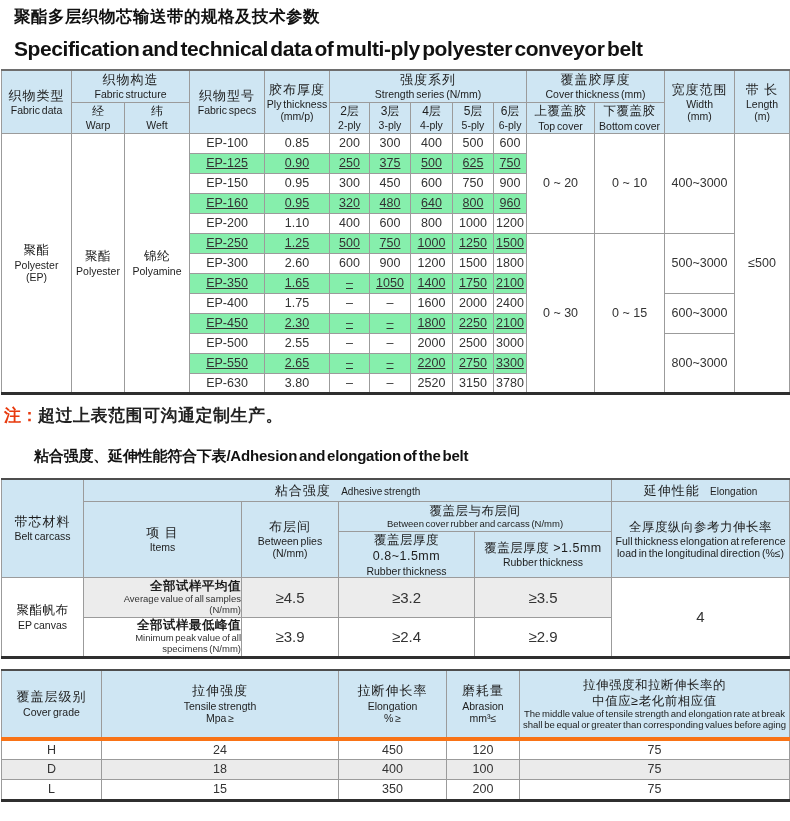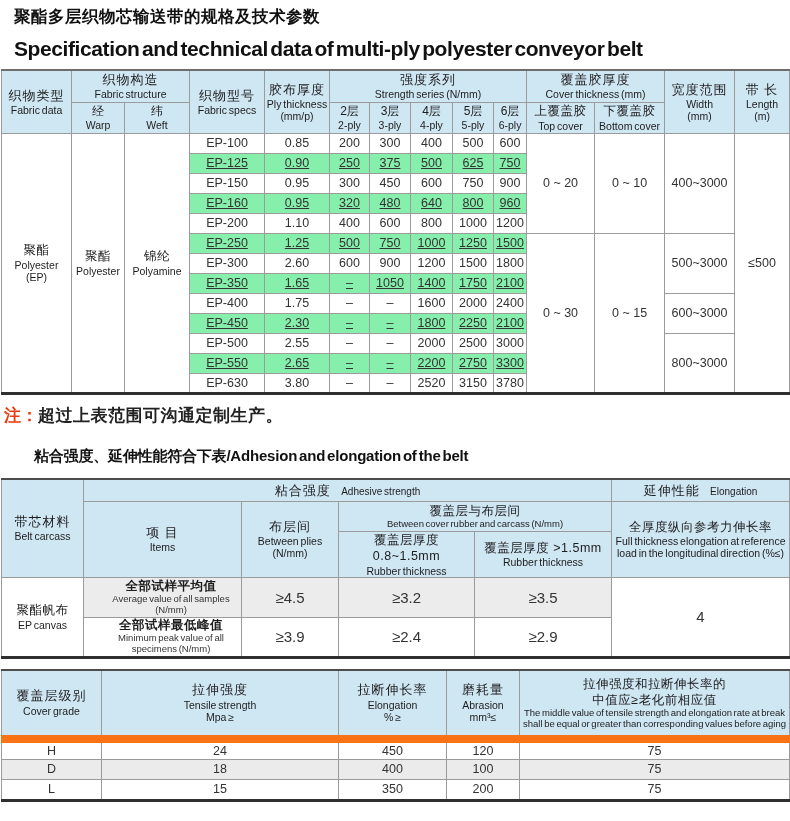--- a/index.html
+++ b/index.html
@@ -39,30 +39,30 @@
   .t1 thead tr:last-child{height:31px;}
   .t1 tbody tr{height:20px;}
   .t1 .sub .zh{font-size:12px;letter-spacing:0;}
 
   
   .t2{border-top:2px solid #4d4d4d;border-bottom:3px solid #2f2f2f;margin-top:12px;}
   .t2 .band1{height:23px;}
   .t2 .band2{height:30px;}
   .t2 .band3{height:30px;}
   .t2 tbody tr{height:40px;}
-  .t2 td.item{text-align:center;padding-left:17px;}
+  .t2 td.item{text-align:right;padding-left:17px;}
   .t2 .izh{display:block;font-size:12.5px;color:#1d1d1d;font-weight:bold;letter-spacing:.5px;line-height:1.2;}
   .t2 .ien{display:block;font-size:9.5px;color:#333;line-height:1.15;word-spacing:-1px;}
   .t2 tr.r1 td.striped{background:#ececec;}
   .t2 td.val{font-size:15px;}
 
   
   .t3{border-top:2px solid #4d4d4d;border-bottom:3px solid #2f2f2f;margin-top:10px;}
   .t3 thead tr{height:69px;}
-  .t3 thead{border-bottom:8px solid #f97316;}
+  .t3 thead{border-bottom:4px solid #f97316;}
   .t3 tbody tr{height:20.5px;}
   .t3 tr.alt3 td{background:#ebebeb;}
 
   .mt18{margin-top:18px;}
   .mt20{margin-top:20px;}
 </style>
 </head>
 <body>
 
 <div class="page">

